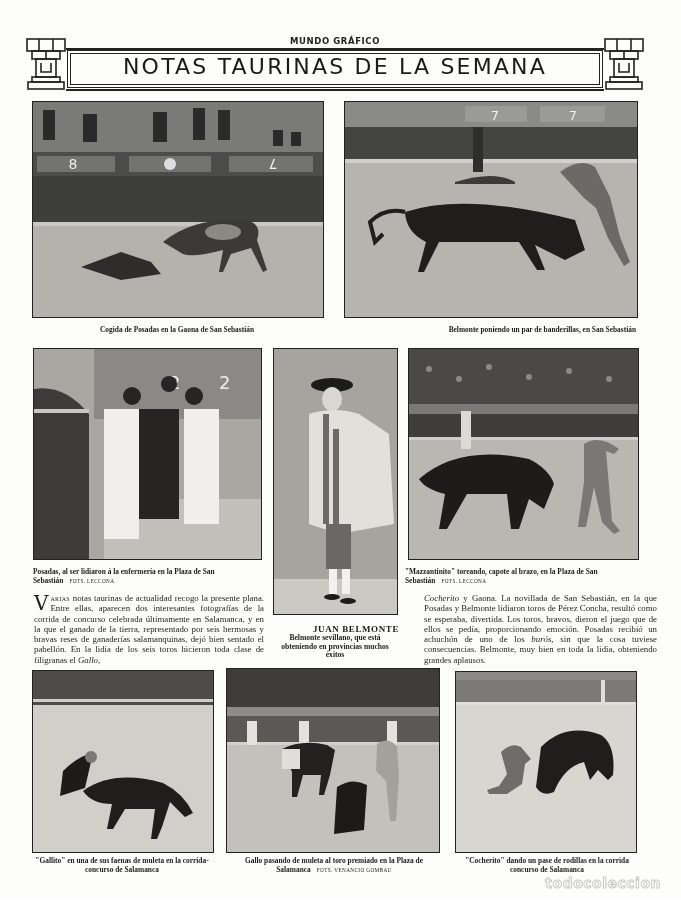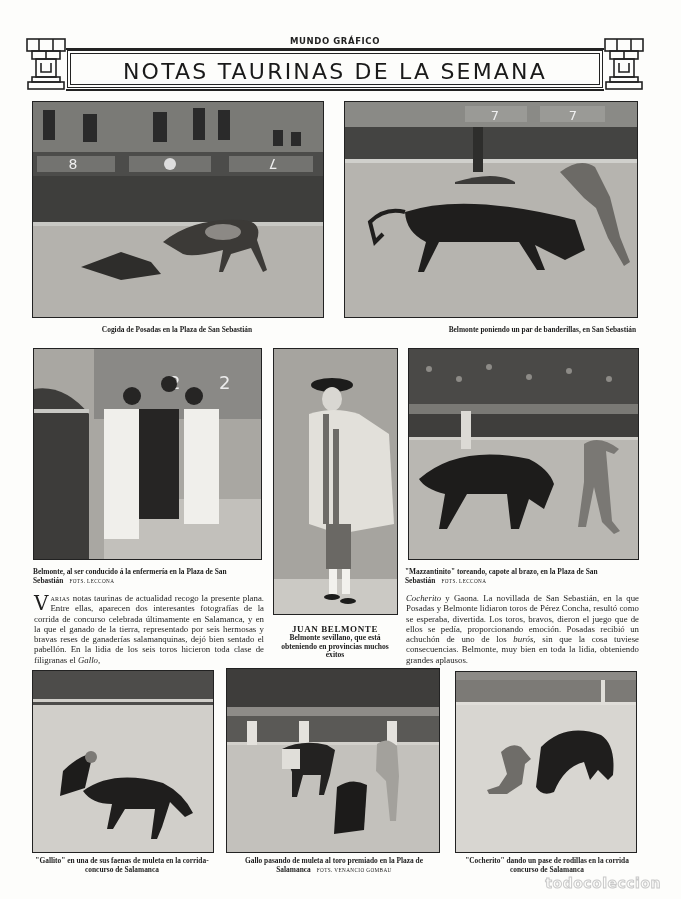--- a/index.html
+++ b/index.html
@@ -7,38 +7,38 @@
   .page { position: absolute; left: 0; top: 0; width: 681px; height: 899px; background: #fdfdfb; }
 
   
   .masthead { position: absolute; left: 26px; top: 36px; width: 618px; height: 58px; }
   .column-ornament { position: absolute; top: 2px; width: 40px; height: 52px; }
   .column-ornament.left { left: 0; }
   .column-ornament.right { right: 0; }
   .mundo { position: absolute; left: 0; right: 0; top: 0; text-align: center; font-family: "DejaVu Sans", sans-serif; font-size: 8.5px; font-weight: bold; letter-spacing: 0.6px; color: #222; }
   .mundo span { background: #fdfdfb; padding: 0 6px; position: relative; z-index: 2; }
   .rule-top { position: absolute; left: 40px; right: 40px; top: 12px; height: 0; border-top: 2px solid #222; }
-  .title-box { position: absolute; left: 44px; right: 44px; top: 17px; height: 30px; border: 1.5px solid #222; outline: 1px solid #222; outline-offset: 2px; display: flex; align-items: flex-end; justify-content: center; }
+  .title-box { position: absolute; left: 44px; right: 44px; top: 17px; height: 30px; border: 1.5px solid #222; outline: 1px solid #222; outline-offset: 2px; display: flex; align-items: flex-start; justify-content: center; }
   .title-text { font-family: "DejaVu Sans", sans-serif; font-size: 22px; letter-spacing: 2.2px; font-weight: normal; color: #1a1a1a; white-space: nowrap; }
   .rule-bottom { position: absolute; left: 40px; right: 40px; top: 53px; border-top: 2px solid #222; }
 
   
   .photo { position: absolute; border: 1.5px solid #222; overflow: hidden; background: #cfcfca; }
   .photo svg { display: block; width: 100%; height: 100%; }
 
   
   .caption { position: absolute; font-family: "Liberation Serif", serif; font-size: 7.4px; font-weight: bold; color: #1c1c1c; text-align: center; line-height: 1.15; }
   .credit { font-family: "Liberation Serif", serif; font-size: 5.2px; font-weight: normal; letter-spacing: 0.4px; margin-left: 6px; }
 
   
   .body-text { position: absolute; font-family: "Liberation Serif", serif; font-size: 8.8px; line-height: 1.17; color: #1e1e1e; text-align: justify; }
   .dropcap { float: left; font-size: 20px; line-height: 0.9; margin: 1px 2px 0 0; font-family: "DejaVu Serif", serif; }
   .smallcaps { font-variant: small-caps; letter-spacing: 0.3px; }
   .portrait-caption { position: absolute; text-align: center; font-family: "Liberation Serif", serif; color: #1c1c1c; }
-  .portrait-name { font-size: 9px; font-weight: bold; letter-spacing: 0.6px; }
+  .portrait-name { font-size: 9px; font-weight: bold; letter-spacing: 0.6px; text-align: right; }
   .portrait-sub { font-size: 7.6px; font-weight: bold; line-height: 1.12; }
 
   .watermark { position: absolute; right: 20px; bottom: 8px; font-family: "DejaVu Sans", sans-serif; font-weight: bold; font-size: 14px; color: transparent; -webkit-text-stroke: 1px #c9c9c9; letter-spacing: 0.5px; }
 </style>
 </head>
 <body>
 
 <div class="page">
 
   <div class="masthead">
@@ -97,21 +97,21 @@
       <text x="240" y="67" fill="#eee" font-size="14" font-family="DejaVu Sans, sans-serif" text-anchor="middle" transform="rotate(180 240 62)">7</text>
       <rect y="74" width="290" height="48" fill="#3e3e3c"></rect>
       <rect y="120" width="290" height="4" fill="#c8c8c4"></rect>
       <rect y="124" width="290" height="91" fill="#b4b2ad"></rect>
       <path d="M130 140 q30 -25 80 -22 q20 2 14 20 l10 30 l-4 2 l-12 -24 l-20 6 l-8 18 h-4 l4 -22 q-30 8 -40 4 z" fill="#3c3a37"></path>
       <ellipse cx="190" cy="130" rx="18" ry="8" fill="#8c8985"></ellipse>
       <path d="M48 165 l40 -15 l30 10 l10 12 l-40 6 z" fill="#2e2d2b"></path>
     </svg>
   </div>
   <div class="caption" style="left:32px; top:326px; width:290px;">
-    <span>Cogida de Posadas en la Plaza de San Sebastián</span>
+    <span>Cogida de Posadas en la Gaona de San Sebastián</span>
   </div>
 
   <div class="photo" style="left:344px; top:101px; width:292px; height:215px;">
     <svg viewBox="0 0 292 215" preserveAspectRatio="none">
       <rect width="292" height="25" fill="#8a8a86"></rect>
       <rect x="120" y="4" width="62" height="16" fill="#9a9a96"></rect>
       <rect x="195" y="4" width="65" height="16" fill="#9a9a96"></rect>
       <text x="150" y="18" fill="#f0f0f0" font-size="13" font-family="DejaVu Sans, sans-serif" text-anchor="middle">7</text>
       <text x="228" y="18" fill="#f0f0f0" font-size="13" font-family="DejaVu Sans, sans-serif" text-anchor="middle">7</text>
       <rect y="25" width="292" height="32" fill="#444442"></rect>
@@ -143,21 +143,21 @@
         </g>
       <g fill="#262524">
           <rect x="105" y="60" width="40" height="110"></rect>
           <circle cx="98" cy="47" r="9"></circle>
           <circle cx="160" cy="47" r="9"></circle>
           <circle cx="135" cy="35" r="8"></circle>
         </g>
     </svg>
   </div>
   <div class="caption" style="left:33px; top:568px; width:232px; text-align:left;">
-    <span>Belmonte, al ser conducido á la enfermería en la Plaza de San Sebastián</span><span class="credit">FOTS. LECCONA</span>
+    <span>Posadas, al ser lidiaron á la enfermería en la Plaza de San Sebastián</span><span class="credit">FOTS. LECCONA</span>
   </div>
 
   <div class="photo" style="left:273px; top:348px; width:123px; height:265px;">
     <svg viewBox="0 0 123 265" preserveAspectRatio="none">
       <rect width="123" height="265" fill="#a6a49f"></rect>
       <rect y="230" width="123" height="35" fill="#cbc9c4"></rect>
       <ellipse cx="58" cy="36" rx="21" ry="7" fill="#1c1c1b"></ellipse>
       <ellipse cx="58" cy="50" rx="10" ry="12" fill="#d9d7d2"></ellipse>
       <path d="M35 65 q25 -8 50 0 l30 20 l5 90 l-55 10 l-30 -10 l0 -80 z" fill="#e2e0da"></path>
       <path d="M52 65 v110 M62 80 v100" stroke="#6d6b67" stroke-width="6"></path>
@@ -193,21 +193,21 @@
       <path d="M175 95 q15 -10 35 5 l-5 5 l-8 -3 l6 70 l8 10 l-6 3 l-12 -12 l-8 -35 l-8 40 h-8 l6 -45 z" fill="#7a7874"></path>
     </svg>
   </div>
   <div class="caption" style="left:405px; top:568px; width:236px; text-align:left;">
     <span>"Mazzantinito" toreando, capote al brazo, en la Plaza de San Sebastián</span><span class="credit">FOTS. LECCONA</span>
   </div>
 
   <div class="body-text" style="left:34px; top:593px; width:230px;">
     <span class="dropcap">V</span><span class="smallcaps">arias</span><span> notas taurinas de actualidad recogo la presente plana. Entre ellas, aparecen dos interesantes fotografías de la corrida de concurso celebrada últimamente en Salamanca, y en la que el ganado de la tierra, representado por seis hermosas y bravas reses de ganaderías salamanquinas, dejó bien sentado el pabellón. En la lidia de los seis toros hicieron toda clase de filigranas el </span><i>Gallo,</i>
   </div>
-  <div class="body-text" style="left:406px; top:593px; width:233px;">
+  <div class="body-text" style="left:424px; top:593px; width:233px;">
     <i>Cocherito</i><span> y Gaona. La novillada de San Sebastián, en la que Posadas y Belmonte lidiaron toros de Pérez Concha, resultó como se esperaba, divertida. Los toros, bravos, dieron el juego que de ellos se pedía, proporcionando emoción. Posadas recibió un achuchón de uno de los </span><i>burós,</i><span> sin que la cosa tuviese consecuencias. Belmonte, muy bien en toda la lidia, obteniendo grandes aplausos.</span>
   </div>
 
   <div class="photo" style="left:32px; top:670px; width:180px; height:181px;">
     <svg viewBox="0 0 180 181" preserveAspectRatio="none">
       <rect width="180" height="34" fill="#4d4c4a"></rect>
       <rect y="28" width="180" height="3" fill="#d0cec9"></rect>
       <rect y="34" width="180" height="147" fill="#d1cfca"></rect>
       <path d="M30 100 q15 -15 30 -18 l-8 35 l-25 8 z" fill="#1d1c1b"></path>
       <circle cx="58" cy="86" r="6" fill="#7c7a76"></circle>

